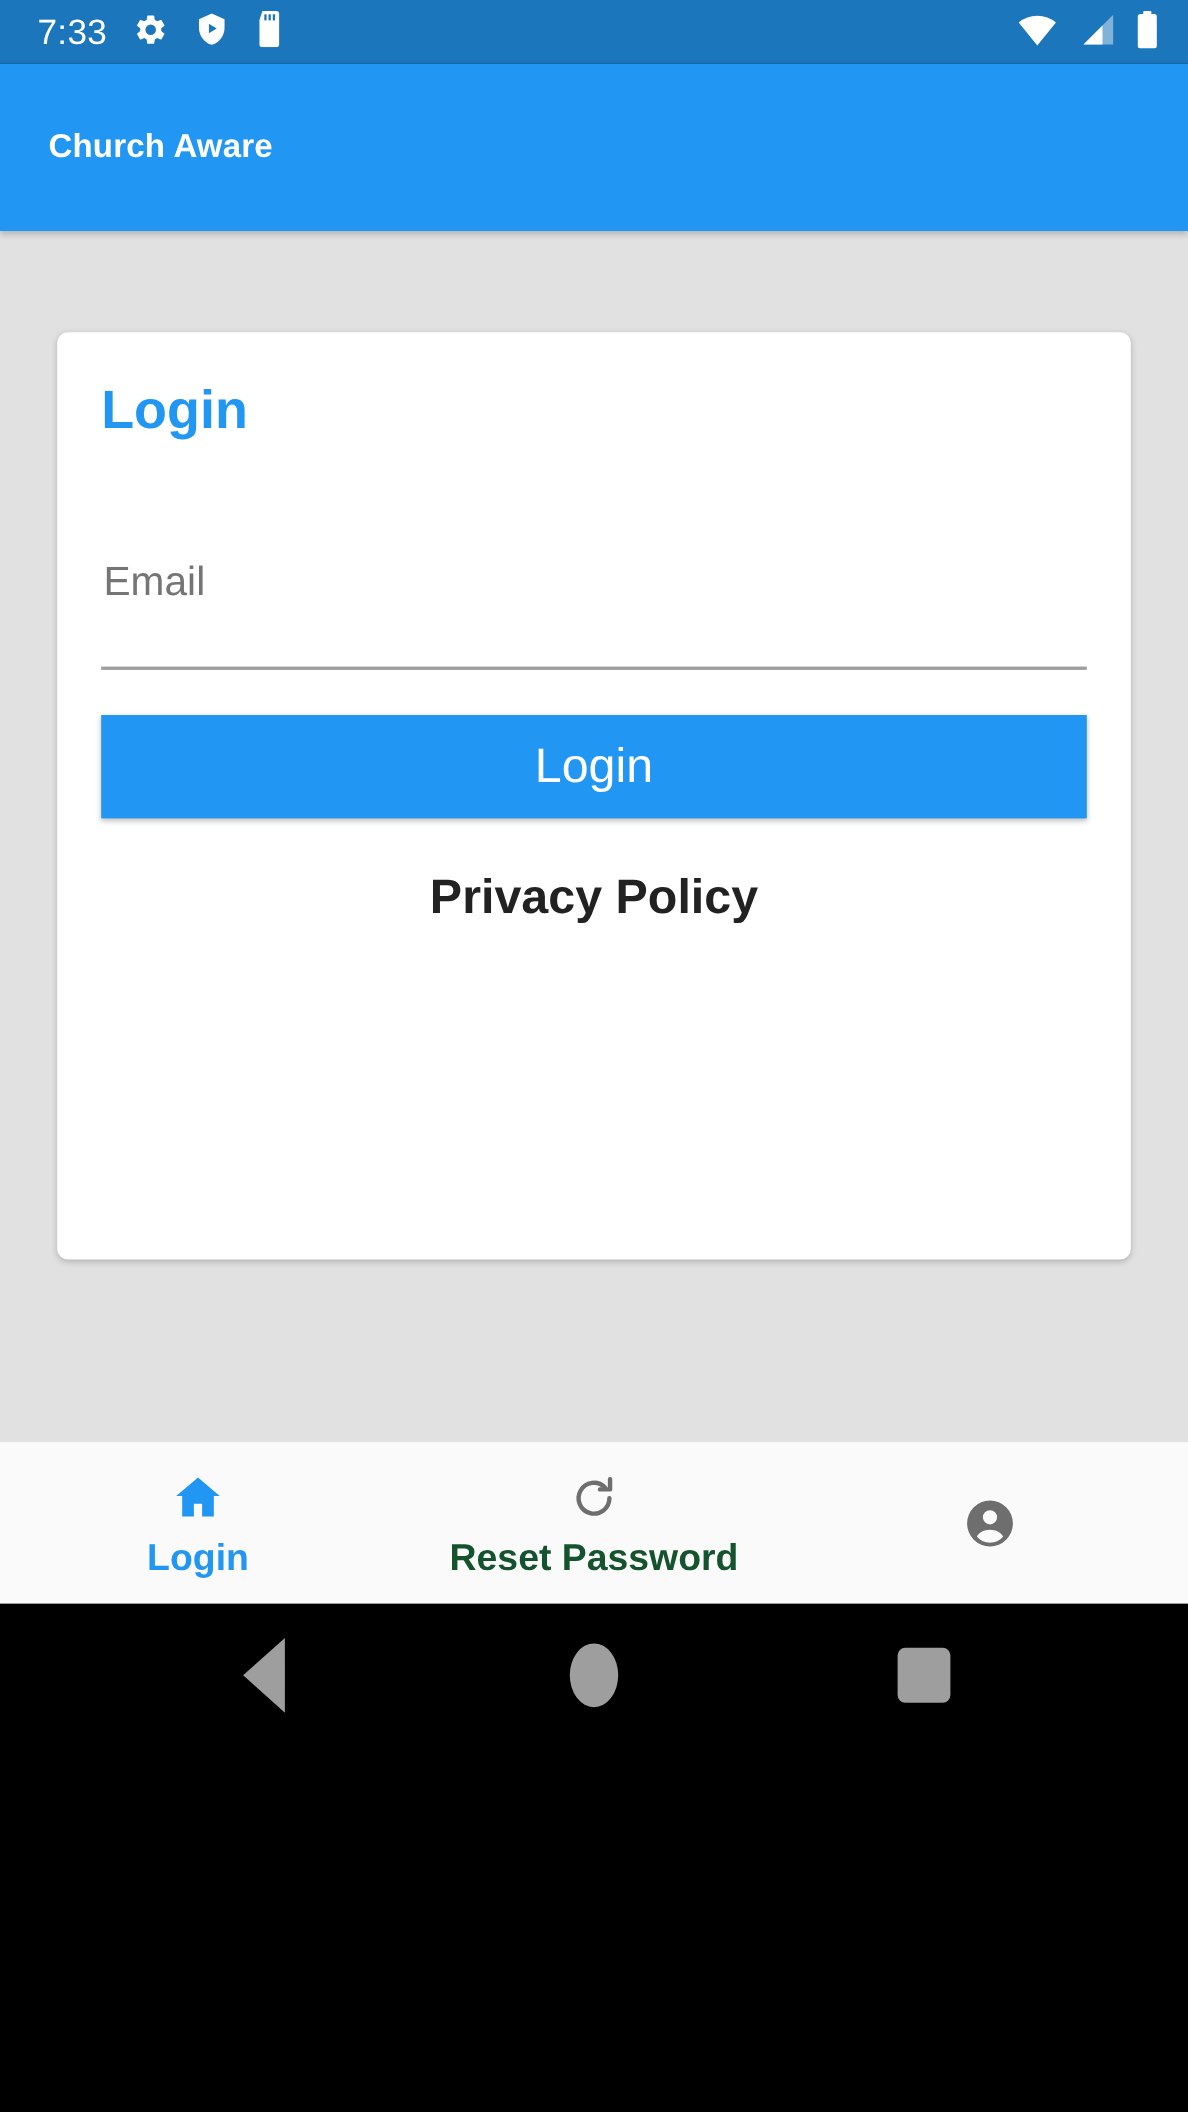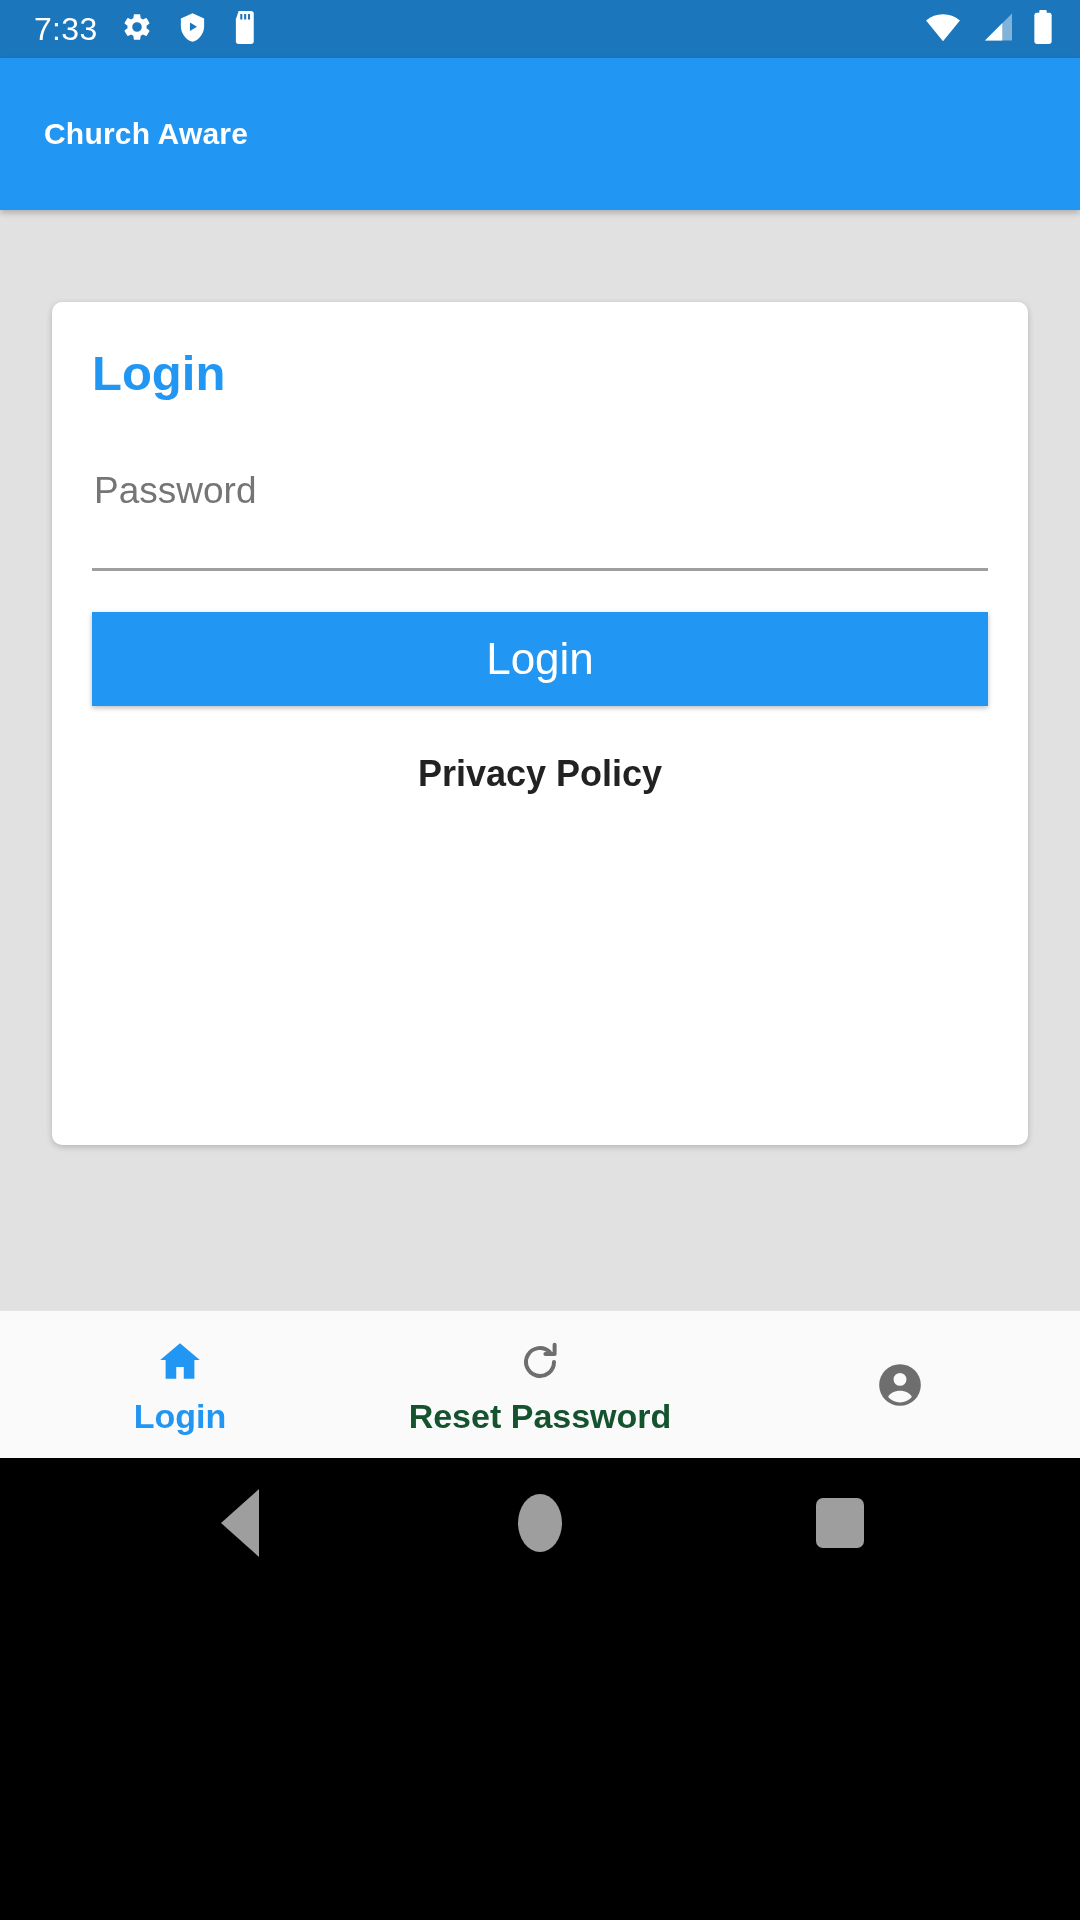--- a/index.html
+++ b/index.html
@@ -73,21 +73,21 @@
     background:#2196f3; border:none;
     color:#ffffff; font-size:44px; font-weight:400;
     font-family:"Liberation Sans", sans-serif;
     display:flex; align-items:center; justify-content:center;
     box-shadow:0 2px 5px rgba(0,0,0,0.26);
     cursor:pointer;
   }
 
   .privacy {
     margin-top:47px; text-align:center;
-    color:#222222; font-size:36px; font-weight:bold;
+    color:#222222; font-size:44px; font-weight:bold;
     cursor:pointer;
   }
 
   
   .tab-bar {
     flex:0 0 148px; height:148px;
     background:#fafafa;
     display:flex; align-items:center;
     border-top:1px solid #e4e4e4;
   }
@@ -168,25 +168,25 @@
 
   <div class="app-bar">
     <span class="app-title">Church Aware</span>
   </div>
 
   <div class="content">
 
     <div class="card">
       <div class="card-title">Login</div>
 
-
-      <div class="field field-pass">
-        <div class="field-label">Password</div>
+      <div class="field field-email">
+        <div class="field-label">Email</div>
         <div class="field-underline"></div>
       </div>
+
 
       <button class="login-btn">Login</button>
 
       <div class="privacy">Privacy Policy</div>
     </div>
 
   </div>
 
   <div class="tab-bar">
 

